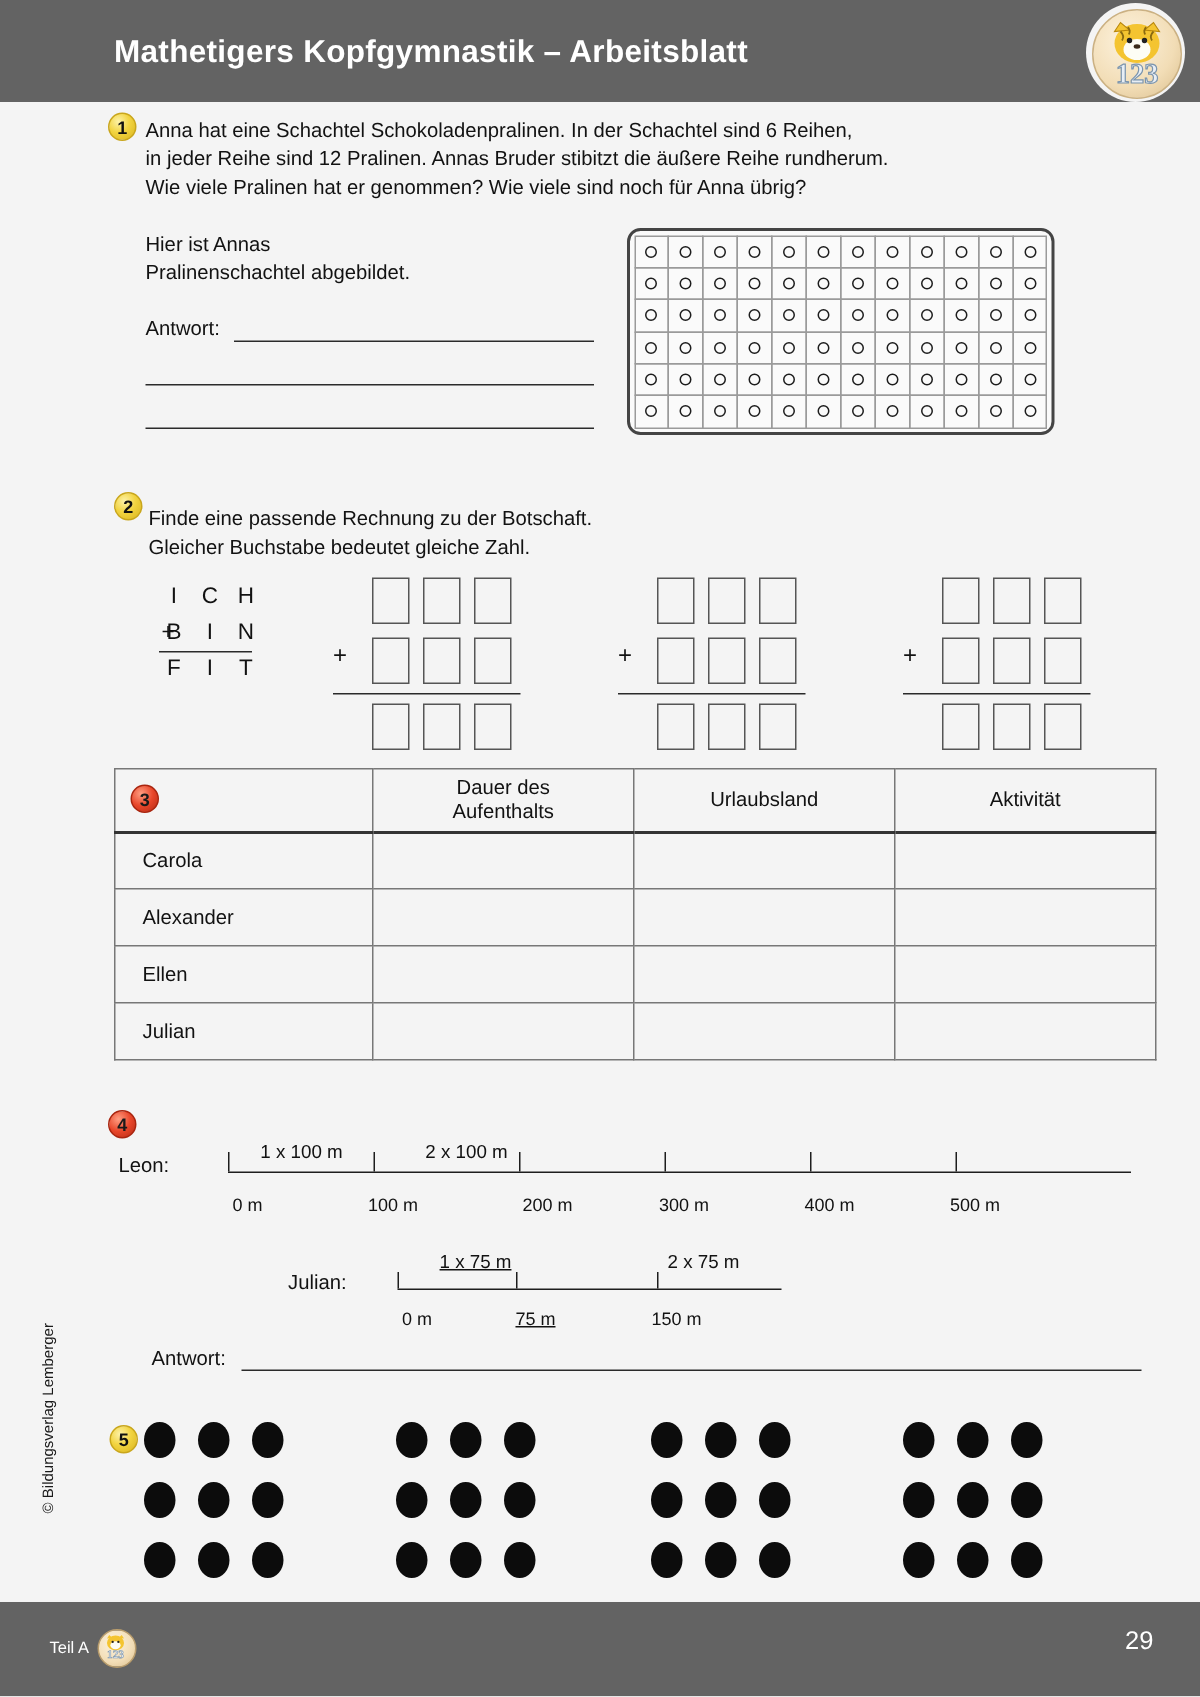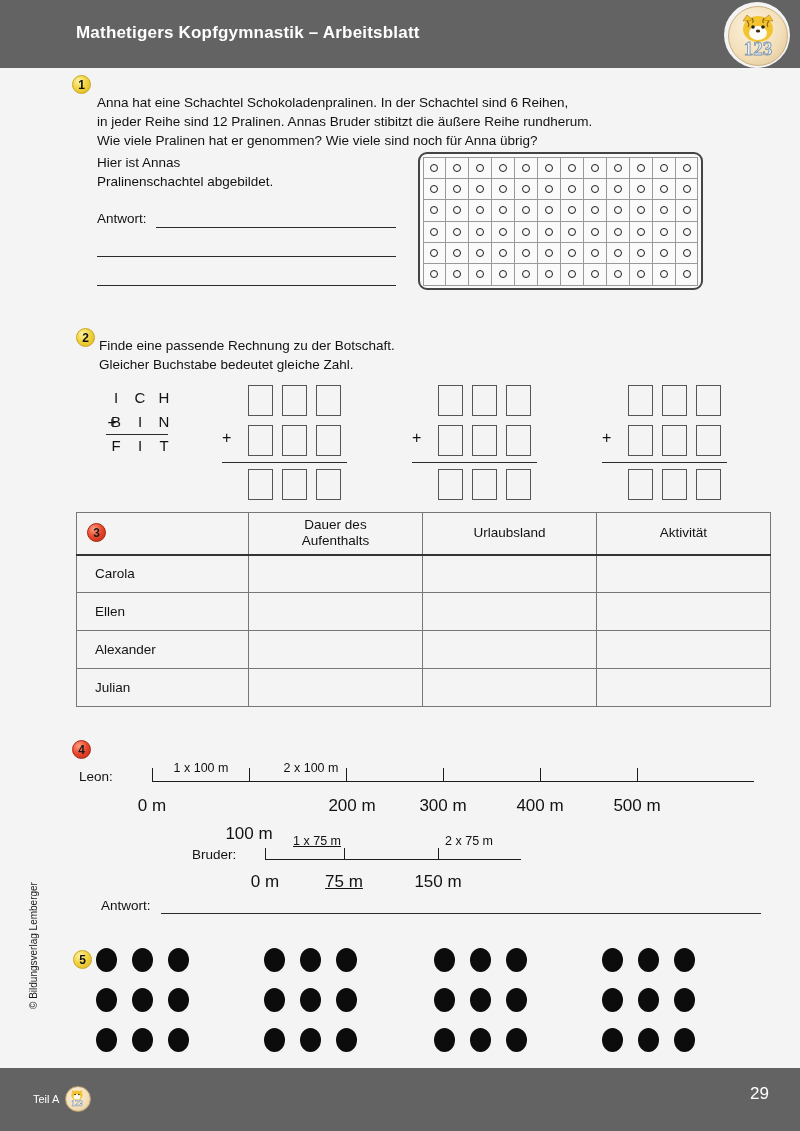--- a/index.html
+++ b/index.html
@@ -22,21 +22,21 @@
   #header-bar {
     position: absolute;
     left: 0; top: 0;
     width: 800px; height: 68px;
     background: #636363;
   }
   #header-title {
     position: absolute;
     left: 76px; top: 23px;
     color: #ffffff;
-    font-size: 17px;
+    font-size: 21px;
     font-weight: bold;
     letter-spacing: 0.2px;
     white-space: nowrap;
   }
   #header-logo {
     position: absolute;
     left: 724px; top: 2px;
     width: 66px; height: 66px;
     border-radius: 50%;
     background: #f4f4f4;
@@ -237,24 +237,25 @@
     height: 0;
     border-bottom: 1.6px solid #1d1d1d;
   }
   .numline-tick {
     position: absolute;
     width: 0;
     border-left: 1.6px solid #1d1d1d;
   }
   .numline-tick-label {
     position: absolute;
-    font-size: 17px;
+    font-size: 12px;
     color: #121212;
     white-space: nowrap;
     transform: translateX(-50%);
+    margin-left: 13px;
   }
   .numline-seg-label {
     position: absolute;
     font-size: 12.5px;
     color: #121212;
     white-space: nowrap;
     transform: translateX(-50%);
   }
 
   
@@ -289,21 +290,21 @@
         <ellipse cx="29" cy="24" rx="2.2" ry="1.5" fill="#3a2a1a"></ellipse>
         <path d="M18 14 q3 3 1 6 M23 11 q2 3 0.5 5 M40 14 q-3 3 -1 6 M35 11 q-2 3 -0.5 5" stroke="#8a6a10" stroke-width="1.2" fill="none"></path>
         <text x="29" y="48" font-family="Liberation Serif, serif" font-size="19" font-weight="bold" fill="#e8eef5" stroke="#7b94ad" stroke-width="0.8" text-anchor="middle">123</text>
       </svg>
     </div>
   </div>
 
   <div id="copyright">© Bildungsverlag Lemberger</div>
 
   <div class="badge yellow" style="left:72px; top:75px;">1</div>
-  <div class="qtext" style="left:97px; top:77px; width:660px;margin-top:16px;">Anna hat eine Schachtel Schokoladenpralinen. In der Schachtel sind 6 Reihen,
+  <div class="qtext" style="left:97px; top:77px; width:660px;">Anna hat eine Schachtel Schokoladenpralinen. In der Schachtel sind 6 Reihen,
 in jeder Reihe sind 12 Pralinen. Annas Bruder stibitzt die äußere Reihe rundherum.
 Wie viele Pralinen hat er genommen? Wie viele sind noch für Anna übrig?</div>
 
   <div class="qtext" style="left:97px; top:153px; width:300px;">Hier ist Annas
 Pralinenschachtel abgebildet.</div>
 
   <div class="label" style="left:97px; top:211px;">Antwort:</div>
   <div class="static-line" style="left:156px; top:227px; width:240px;"></div>
   <div class="static-line" style="left:97px; top:256px; width:299px;"></div>
   <div class="static-line" style="left:97px; top:285px; width:299px;"></div>
@@ -624,27 +625,27 @@
       </tr>
     </thead>
     <tbody>
       <tr>
         <td class="name-cell">Carola</td>
         <td></td>
         <td></td>
         <td></td>
       </tr>
       <tr>
-        <td class="name-cell">Ellen</td>
+        <td class="name-cell">Alexander</td>
         <td></td>
         <td></td>
         <td></td>
       </tr>
       <tr>
-        <td class="name-cell">Alexander</td>
+        <td class="name-cell">Ellen</td>
         <td></td>
         <td></td>
         <td></td>
       </tr>
       <tr>
         <td class="name-cell">Julian</td>
         <td></td>
         <td></td>
         <td></td>
       </tr>
@@ -656,30 +657,30 @@
   <div class="label" style="left:79px; top:769px;">Leon:</div>
   <div class="numline-axis" style="left:152px; top:781px; width:602px;"></div>
   <div class="numline-tick" style="left:152px; top:768px; height:13px;"></div>
   <div class="numline-tick" style="left:249px; top:768px; height:13px;"></div>
   <div class="numline-tick" style="left:346px; top:768px; height:13px;"></div>
   <div class="numline-tick" style="left:443px; top:768px; height:13px;"></div>
   <div class="numline-tick" style="left:540px; top:768px; height:13px;"></div>
   <div class="numline-tick" style="left:637px; top:768px; height:13px;"></div>
 
   <div class="numline-tick-label" style="left:152px; top:796px;">0 m</div>
-  <div class="numline-tick-label" style="left:249px; top:824px;">100 m</div>
+  <div class="numline-tick-label" style="left:249px; top:796px;">100 m</div>
   <div class="numline-tick-label" style="left:352px; top:796px;">200 m</div>
   <div class="numline-tick-label" style="left:443px; top:796px;">300 m</div>
   <div class="numline-tick-label" style="left:540px; top:796px;">400 m</div>
   <div class="numline-tick-label" style="left:637px; top:796px;">500 m</div>
 
   <div class="numline-seg-label" style="left:201px; top:761px;">1 x 100 m</div>
   <div class="numline-seg-label" style="left:311px; top:761px;">2 x 100 m</div>
 
-  <div class="label" style="left:192px; top:847px;">Bruder:</div>
+  <div class="label" style="left:192px; top:847px;">Julian:</div>
   <div class="numline-axis" style="left:265px; top:859px; width:256px;"></div>
   <div class="numline-tick" style="left:265px; top:848px; height:11px;"></div>
   <div class="numline-tick" style="left:344px; top:848px; height:11px;"></div>
   <div class="numline-tick" style="left:438px; top:848px; height:11px;"></div>
 
   <div class="numline-tick-label" style="left:265px; top:872px;">0 m</div>
   <div class="numline-tick-label" style="left:344px; top:872px;text-decoration:underline;">75 m</div>
   <div class="numline-tick-label" style="left:438px; top:872px;">150 m</div>
 
   <div class="numline-seg-label" style="left:317px; top:834px;text-decoration:underline;">1 x 75 m</div>

